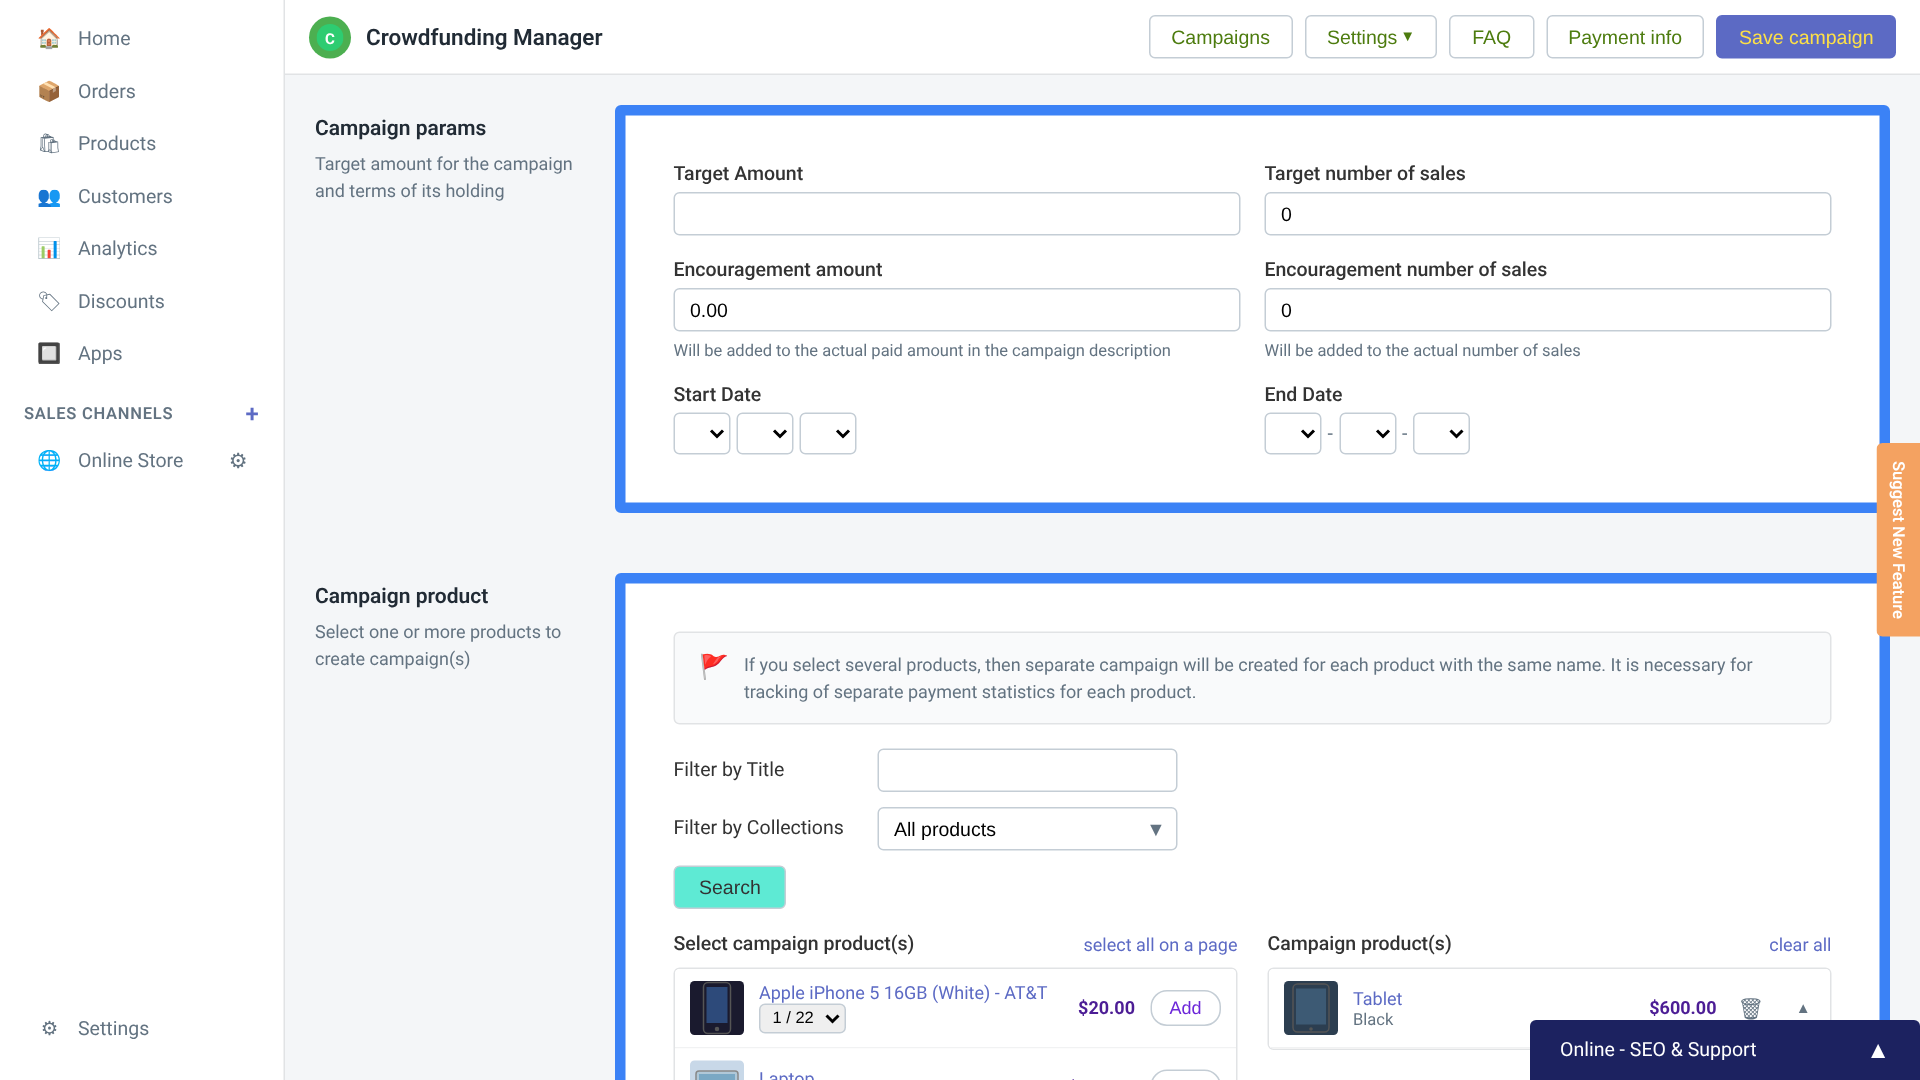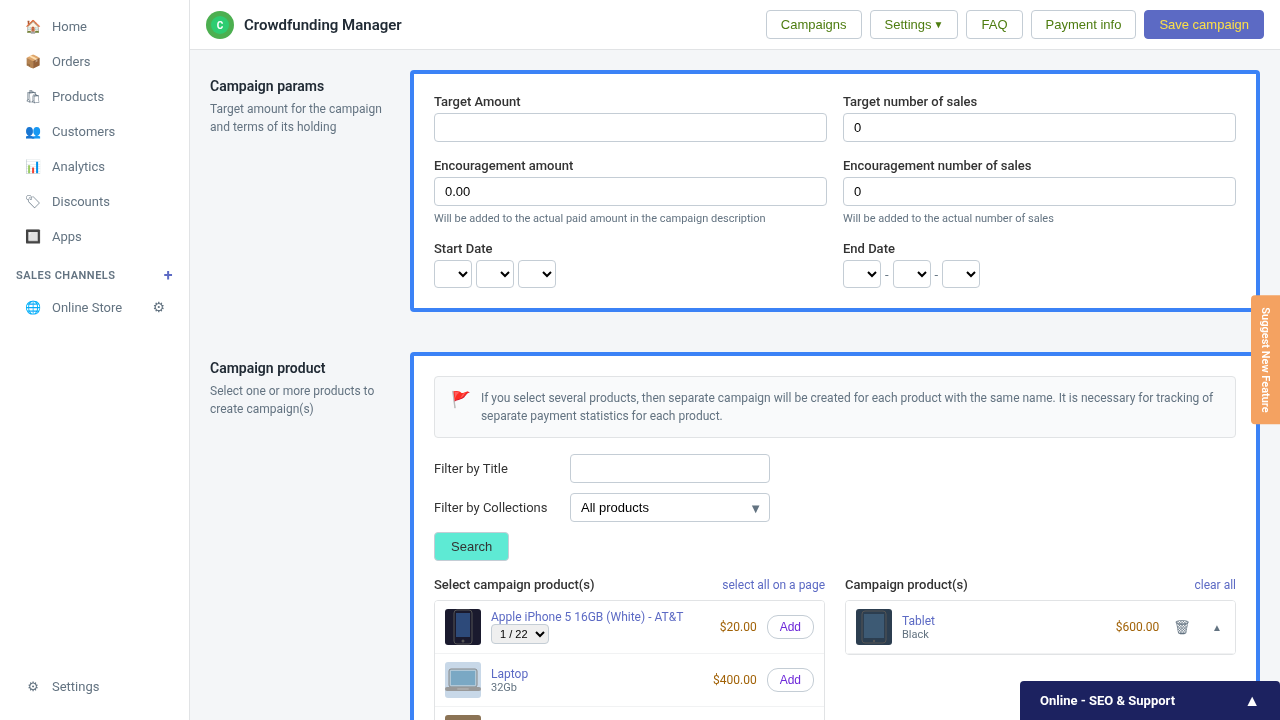--- a/index.html
+++ b/index.html
@@ -30,21 +30,21 @@
     .btn-settings { display: flex; align-items: center; gap: 2px; }
 
     
     .content { flex: 1; overflow-y: auto; padding: 20px; background: #f4f6f8; }
 
     
     .section-row { display: flex; gap: 0; margin-bottom: 20px; }
     .section-desc { width: 200px; flex-shrink: 0; padding-right: 20px; padding-top: 8px; }
     .section-desc h3 { font-size: 14px; font-weight: 600; color: #212b35; margin-bottom: 6px; }
     .section-desc p { font-size: 12px; color: #637381; line-height: 1.5; }
-    .section-card { flex: 1; background: #fff; border: 4px solid #3b82f6; border-radius: 4px; padding: 20px; }
+    .section-card { flex: 1; background: #fff; border: 7px solid #3b82f6; border-radius: 4px; padding: 32px; }
 
     
     .params-grid { display: grid; grid-template-columns: 1fr 1fr; gap: 16px; }
     .field-group { display: flex; flex-direction: column; gap: 4px; }
     .field-label { font-size: 13px; color: #333; font-weight: 500; }
     .field-input { padding: 6px 10px; border: 1px solid #c4cdd5; border-radius: 4px; font-size: 13px; width: 100%; }
     .field-hint { font-size: 11px; color: #637381; margin-top: 2px; }
     .date-row { display: flex; gap: 4px; align-items: center; }
     .date-select { padding: 5px 8px; border: 1px solid #c4cdd5; border-radius: 4px; font-size: 12px; background: #fff; }
 
@@ -69,35 +69,35 @@
     .product-item { display: flex; align-items: center; gap: 10px; padding: 8px 10px; border-bottom: 1px solid #f1f2f3; background: #fff; }
     .product-item:last-child { border-bottom: none; }
     .product-thumb { width: 36px; height: 36px; background: #e1e3e5; border-radius: 3px; flex-shrink: 0; display: flex; align-items: center; justify-content: center; overflow: hidden; }
     .product-thumb-phone { background: #1a1a2e; }
     .product-thumb-laptop { background: #c8d8e8; }
     .product-thumb-bag { background: #8B7355; }
     .product-thumb-tablet { background: #2c3e50; }
     .product-info { flex: 1; min-width: 0; }
     .product-name { font-size: 12px; color: #5c6ac4; cursor: pointer; white-space: nowrap; overflow: hidden; text-overflow: ellipsis; }
     .product-variant { font-size: 11px; color: #637381; }
-    .product-price { font-size: 12px; color: #a16207; white-space: nowrap; }
+    .product-price { font-size: 12px; color: #4c1d95; white-space: nowrap; font-weight: bold; }
     .add-btn-sm { padding: 4px 12px; border: 1px solid #c4cdd5; border-radius: 11px; background: #fff; cursor: pointer; font-size: 12px; color: #6d28d9; flex-shrink: 0; }
     .variant-select { padding: 2px 4px; border: 1px solid #c4cdd5; border-radius: 4px; font-size: 11px; }
 
     
     .campaign-product-item { display: flex; align-items: center; gap: 10px; padding: 8px 10px; border-bottom: 1px solid #f1f2f3; background: #fff; }
     .delete-btn { padding: 4px; cursor: pointer; color: #637381; background: none; border: none; font-size: 14px; }
     .scroll-arrows { display: flex; flex-direction: column; gap: 2px; margin-left: 4px; }
     .arrow-btn { background: none; border: none; cursor: pointer; color: #637381; font-size: 10px; padding: 1px 3px; }
 
     
     .new-feature-banner { position: fixed; right: 0; top: 50%; transform: translateY(-50%) rotate(90deg) translateX(50%); transform-origin: right center; background: #f4a261; color: #fff; padding: 6px 14px; font-size: 11px; font-weight: 600; border-radius: 4px 4px 0 0; cursor: pointer; white-space: nowrap; z-index: 100; }
 
     
-    .support-chat { position: fixed; bottom: 0; right: 0; background: #1c2260; color: #fff; padding: 10px 20px; display: flex; align-items: center; justify-content: space-between; gap: 30px; font-size: 13px; font-weight: 700; cursor: pointer; min-width: 260px; border-radius: 4px 4px 0 0; z-index: 100; }
+    .support-chat { position: fixed; bottom: 0; right: 0; background: #1c2260; color: #fff; padding: 10px 20px; display: flex; align-items: center; justify-content: space-between; gap: 30px; font-size: 13px; font-weight: 400; cursor: pointer; min-width: 260px; border-radius: 4px 4px 0 0; z-index: 100; }
     .support-expand { font-size: 16px; }
 
     
     ::-webkit-scrollbar { width: 6px; height: 6px; }
     ::-webkit-scrollbar-track { background: #f1f1f1; }
     ::-webkit-scrollbar-thumb { background: #c4cdd5; border-radius: 3px; }
 
     .spacer-section { height: 20px; }
   </style>
 </head>

